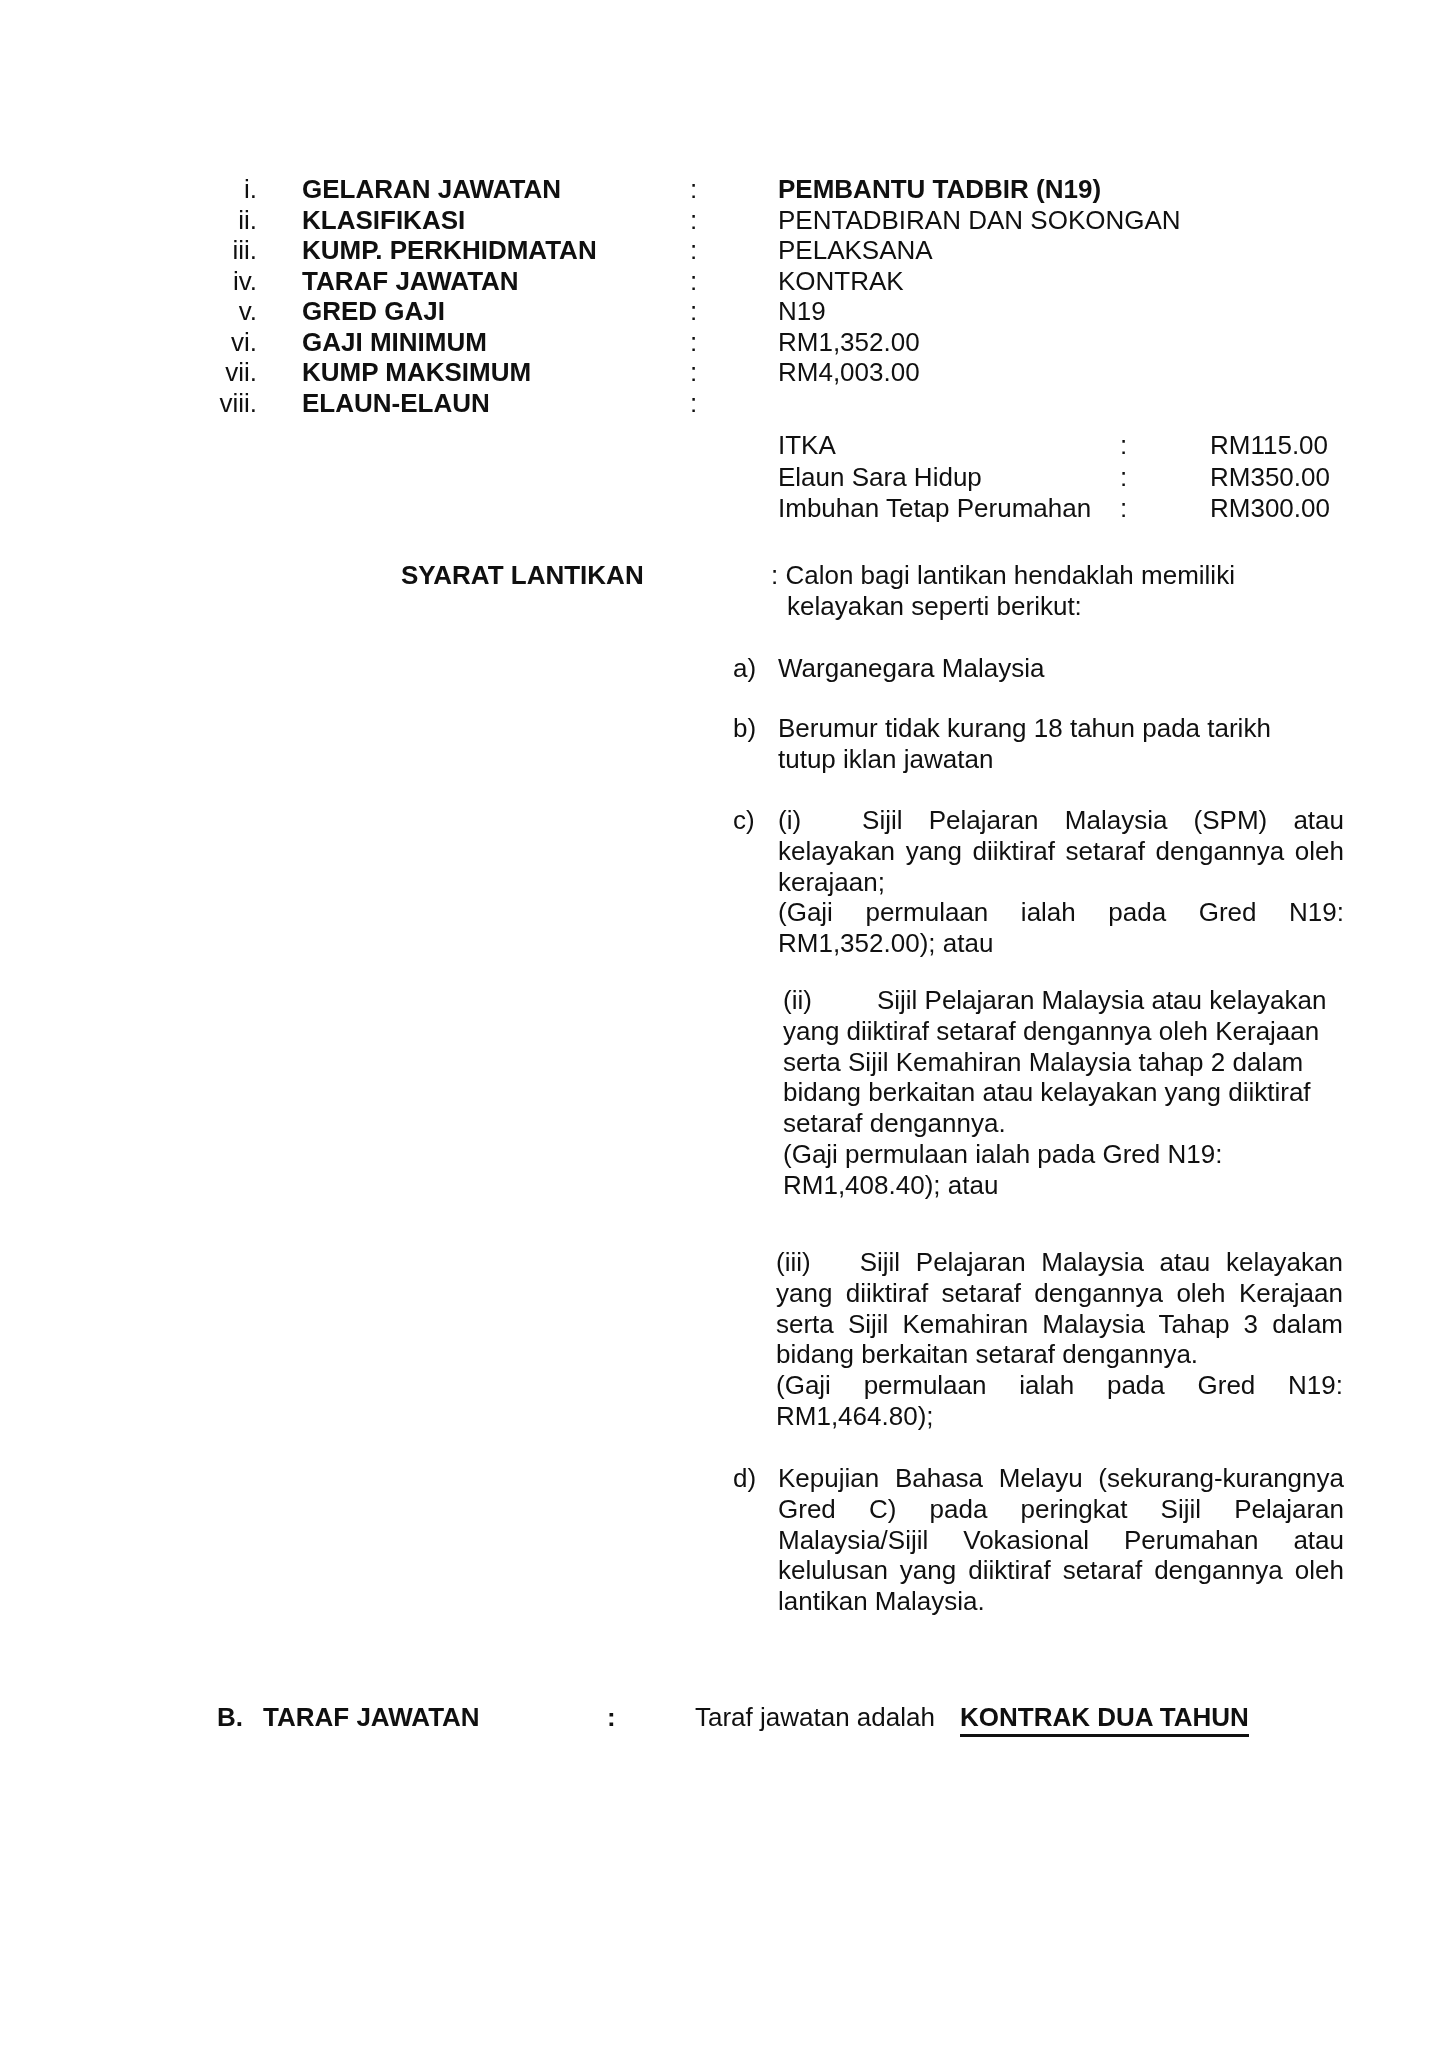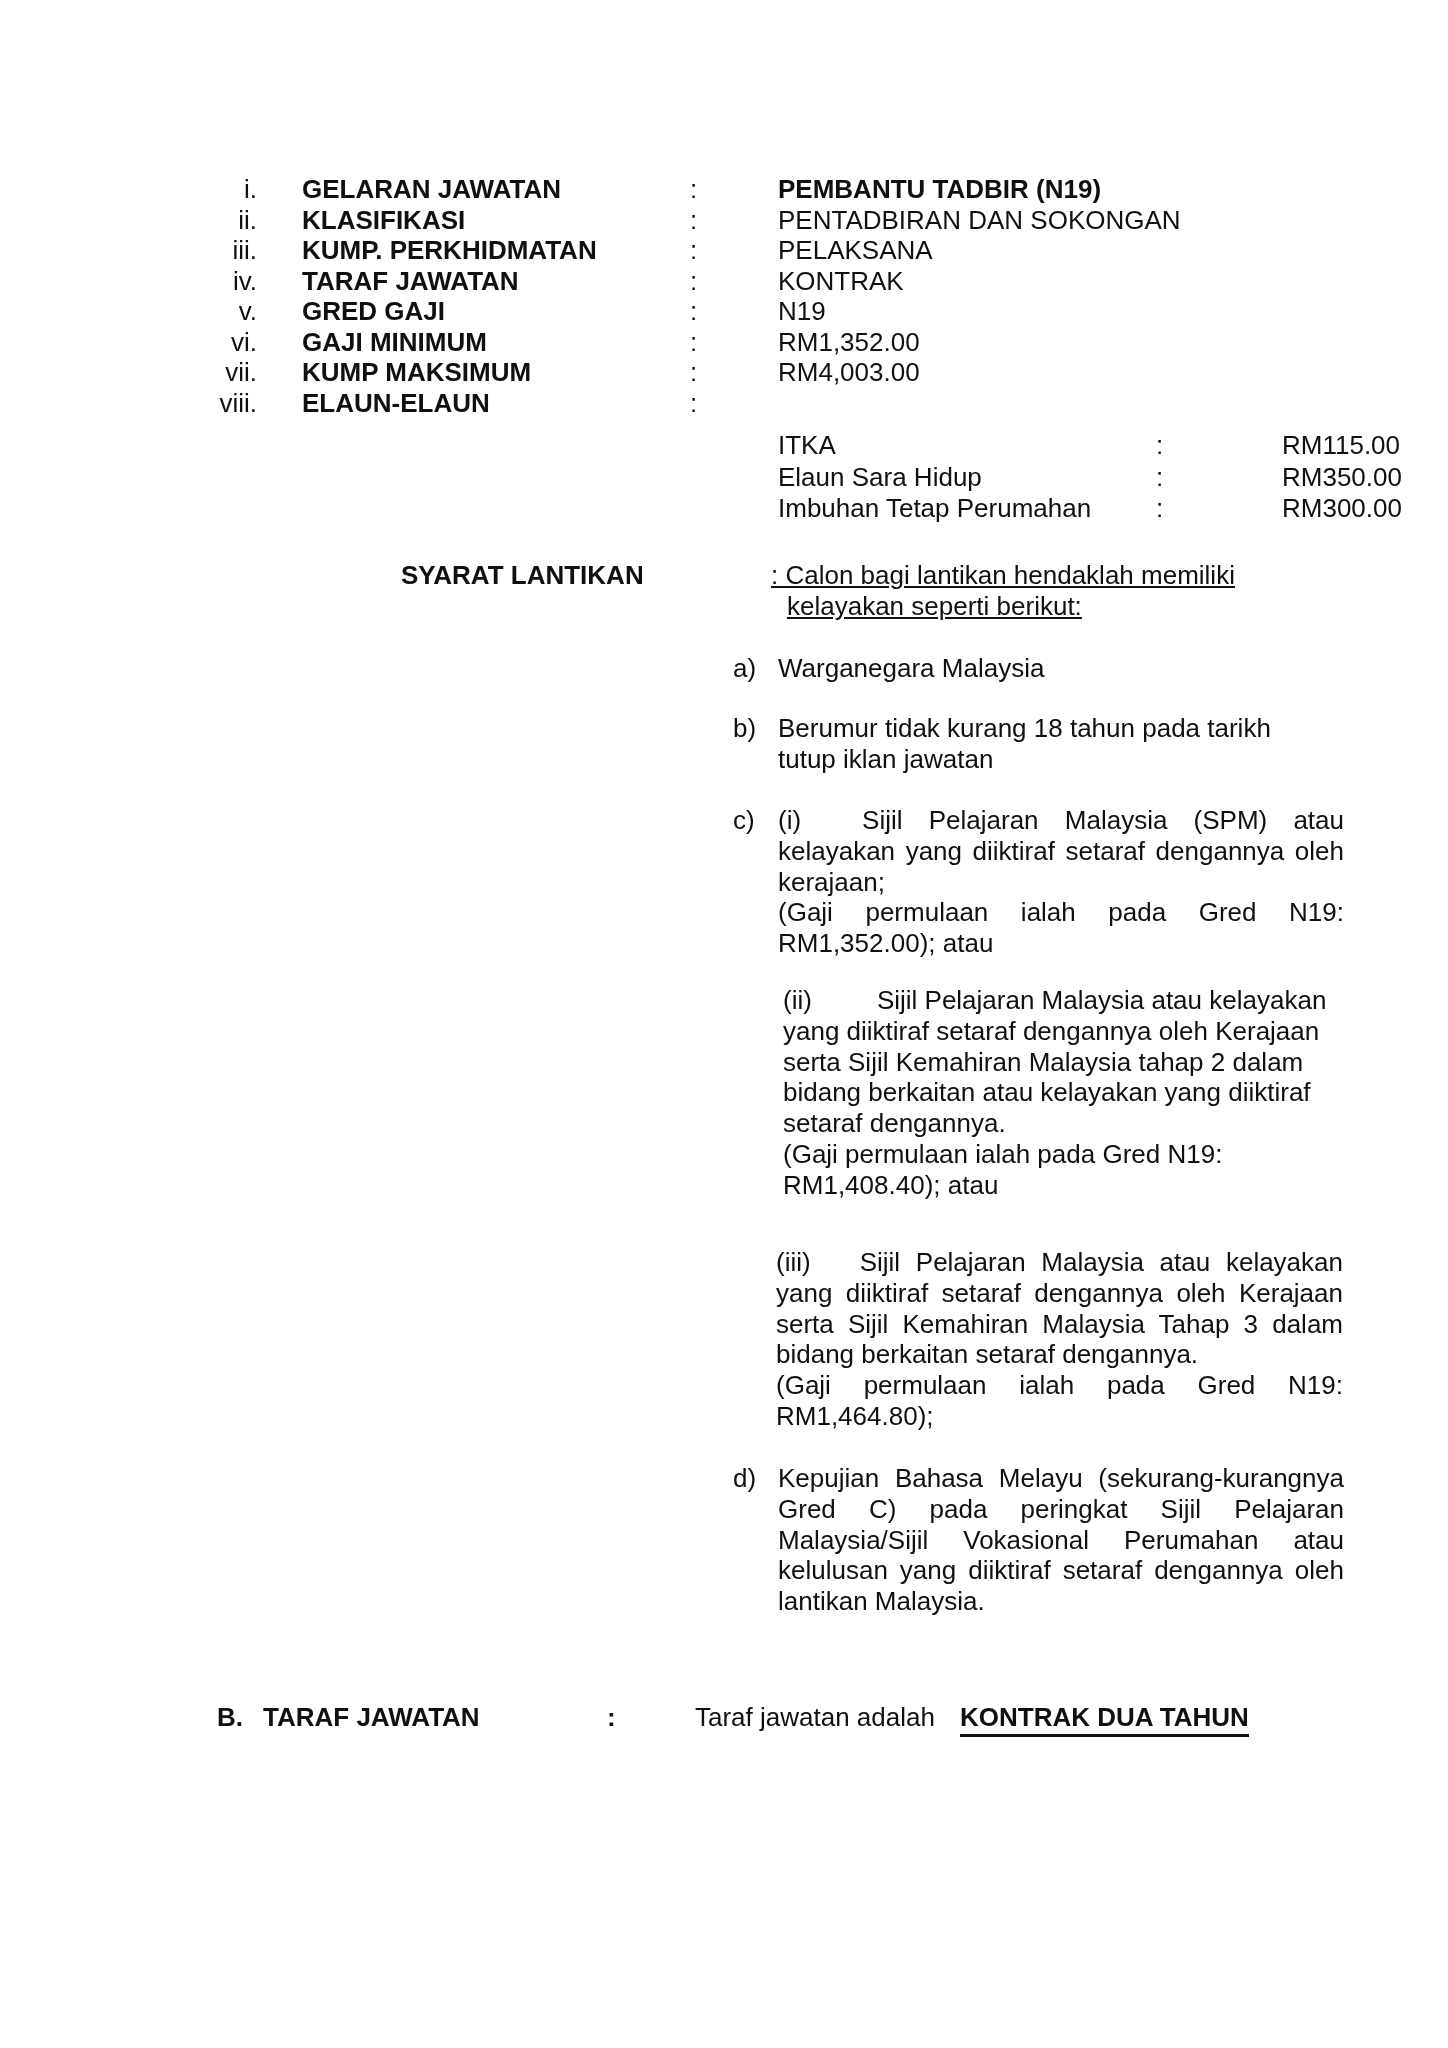--- a/index.html
+++ b/index.html
@@ -17,25 +17,25 @@
   .b{font-weight:700;}
 
   
   .hdr{top:174px;left:0;right:0;}
   .hdr-row{display:grid;grid-template-columns:257px 433px 88px 1fr;line-height:30.5px;}
   .hdr-num{text-align:right;}
   .hdr-label{padding-left:45px;font-weight:700;}
 
   
   .allow{top:430px;left:778px;line-height:31.5px;}
-  .allow-row{display:grid;grid-template-columns:342px 90px auto;gap:36px;}
+  .allow-row{display:grid;grid-template-columns:342px 90px auto;}
 
   
   .syarat-label{top:560px;left:401px;font-weight:700;white-space:nowrap;}
-  .syarat-text{top:560px;left:771px;width:600px;text-decoration:underline;}
+  .syarat-text{top:560px;left:771px;width:600px;}
   .syarat-text .l2{padding-left:16px;}
 
   
   .item{display:grid;grid-template-columns:45px 566px;}
   .item-a{top:653px;left:733px;}
   .item-b{top:713px;left:733px;}
   .item-c{top:805px;left:733px;line-height:30.8px;}
   .item-d{top:1463px;left:733px;line-height:30.8px;}
 
   

